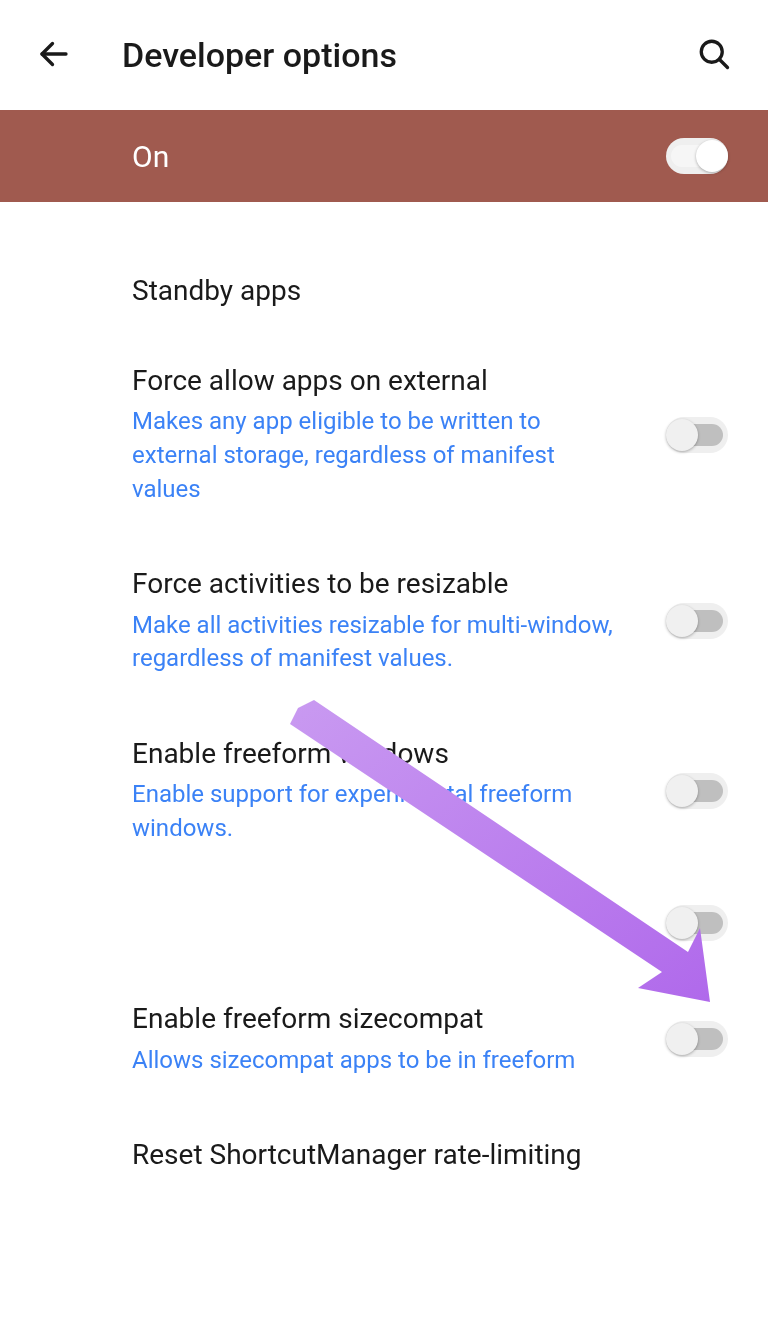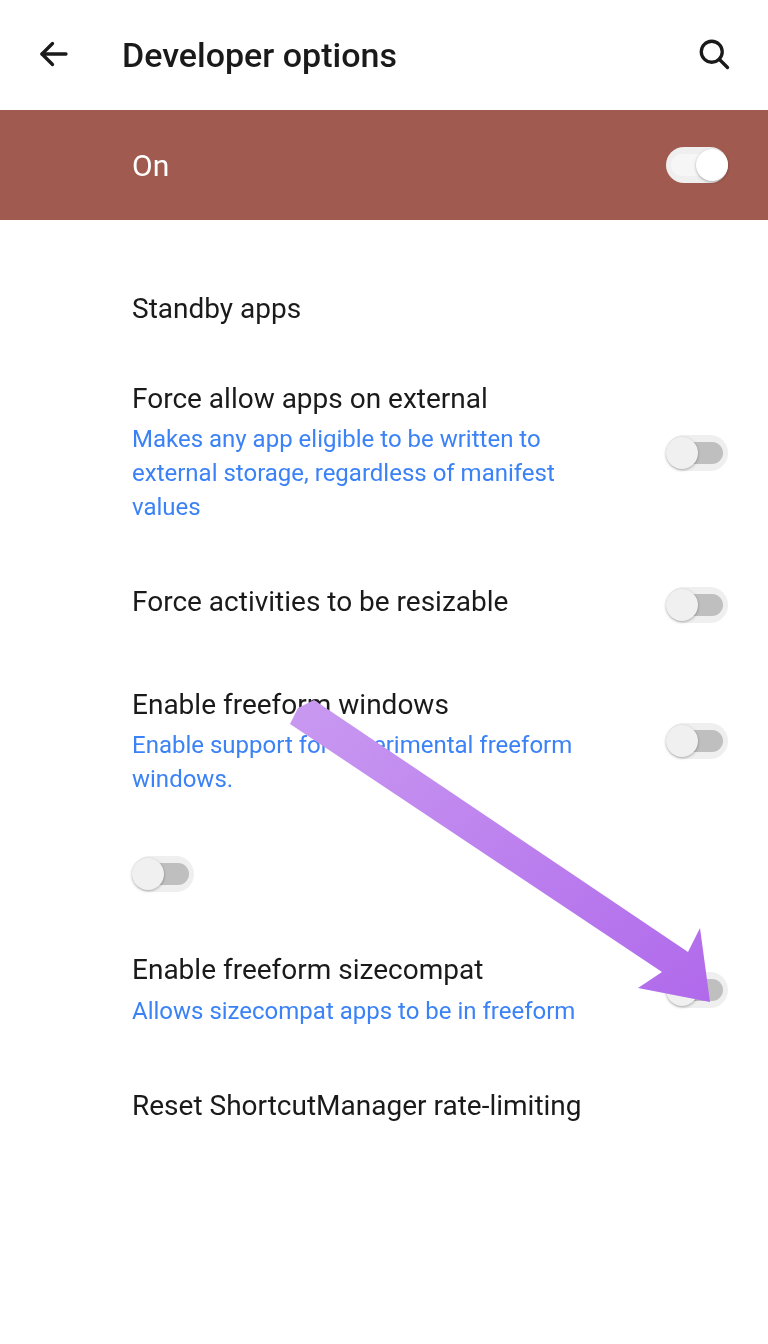--- a/index.html
+++ b/index.html
@@ -42,21 +42,21 @@
       align-items: center;
       justify-content: center;
     }
     .banner {
       background: #a05a4f;
       color: #ffffff;
       display: flex;
       align-items: center;
       justify-content: space-between;
       padding: 28px 40px 28px 132px;
-      height: 110px;
+      height: 92px;
     }
     .banner-text {
       font-size: 30px;
       font-weight: 400;
     }
     .toggle {
       width: 62px;
       height: 36px;
       border-radius: 18px;
       position: relative;
@@ -92,21 +92,21 @@
     .section-title {
       font-size: 28px;
       font-weight: 400;
       color: #1a1a1a;
       margin-top: 72px;
       margin-bottom: 16px;
     }
     .setting-item {
       display: flex;
       align-items: center;
-      justify-content: flex-start;
+      justify-content: flex-end;
       padding: 40px 0 20px 0;
       gap: 42px;
     }
     .setting-text {
       flex: 1;
     }
     .setting-title {
       font-size: 28px;
       font-weight: 400;
       color: #1a1a1a;
@@ -169,20 +169,21 @@
     </div>
     <button class="toggle off">
       <span class="toggle-track"></span>
       <span class="toggle-thumb"></span>
     </button>
   </div>
 
   <div class="setting-item">
     <div class="setting-text">
       <div class="setting-title">Force activities to be resizable</div>
+      <div class="setting-desc">Make all activities resizable for multi-window, regardless of manifest values.</div>
     </div>
     <button class="toggle off">
       <span class="toggle-track"></span>
       <span class="toggle-thumb"></span>
     </button>
   </div>
 
   <div class="setting-item">
     <div class="setting-text">
       <div class="setting-title">Enable freeform windows</div>

